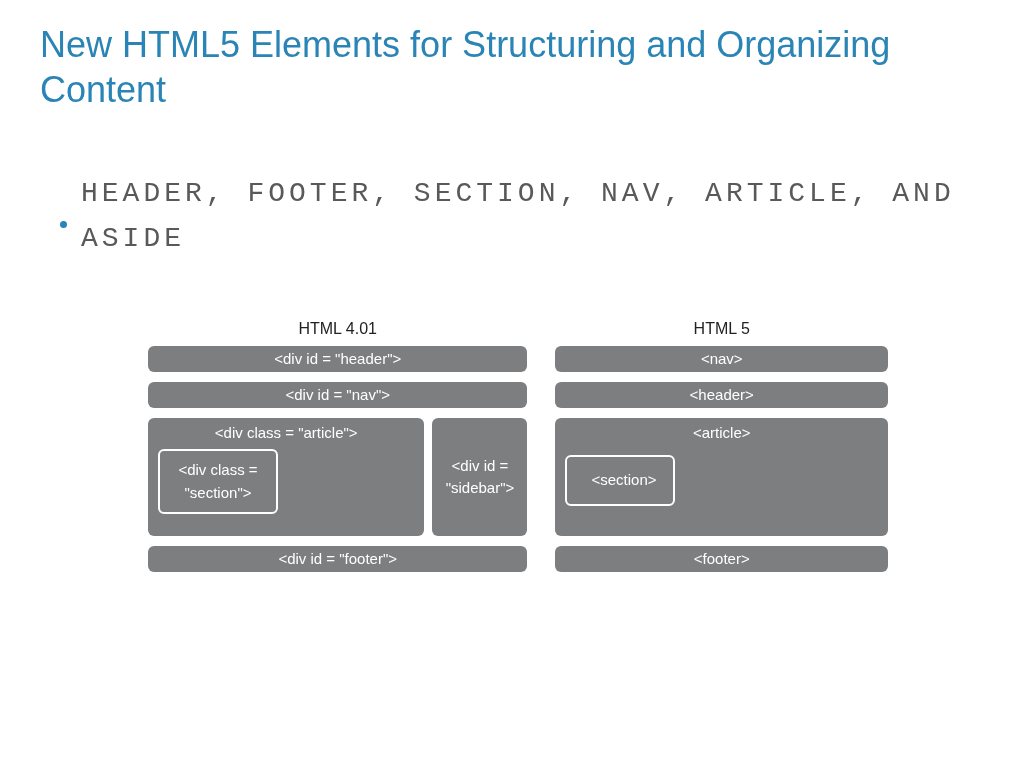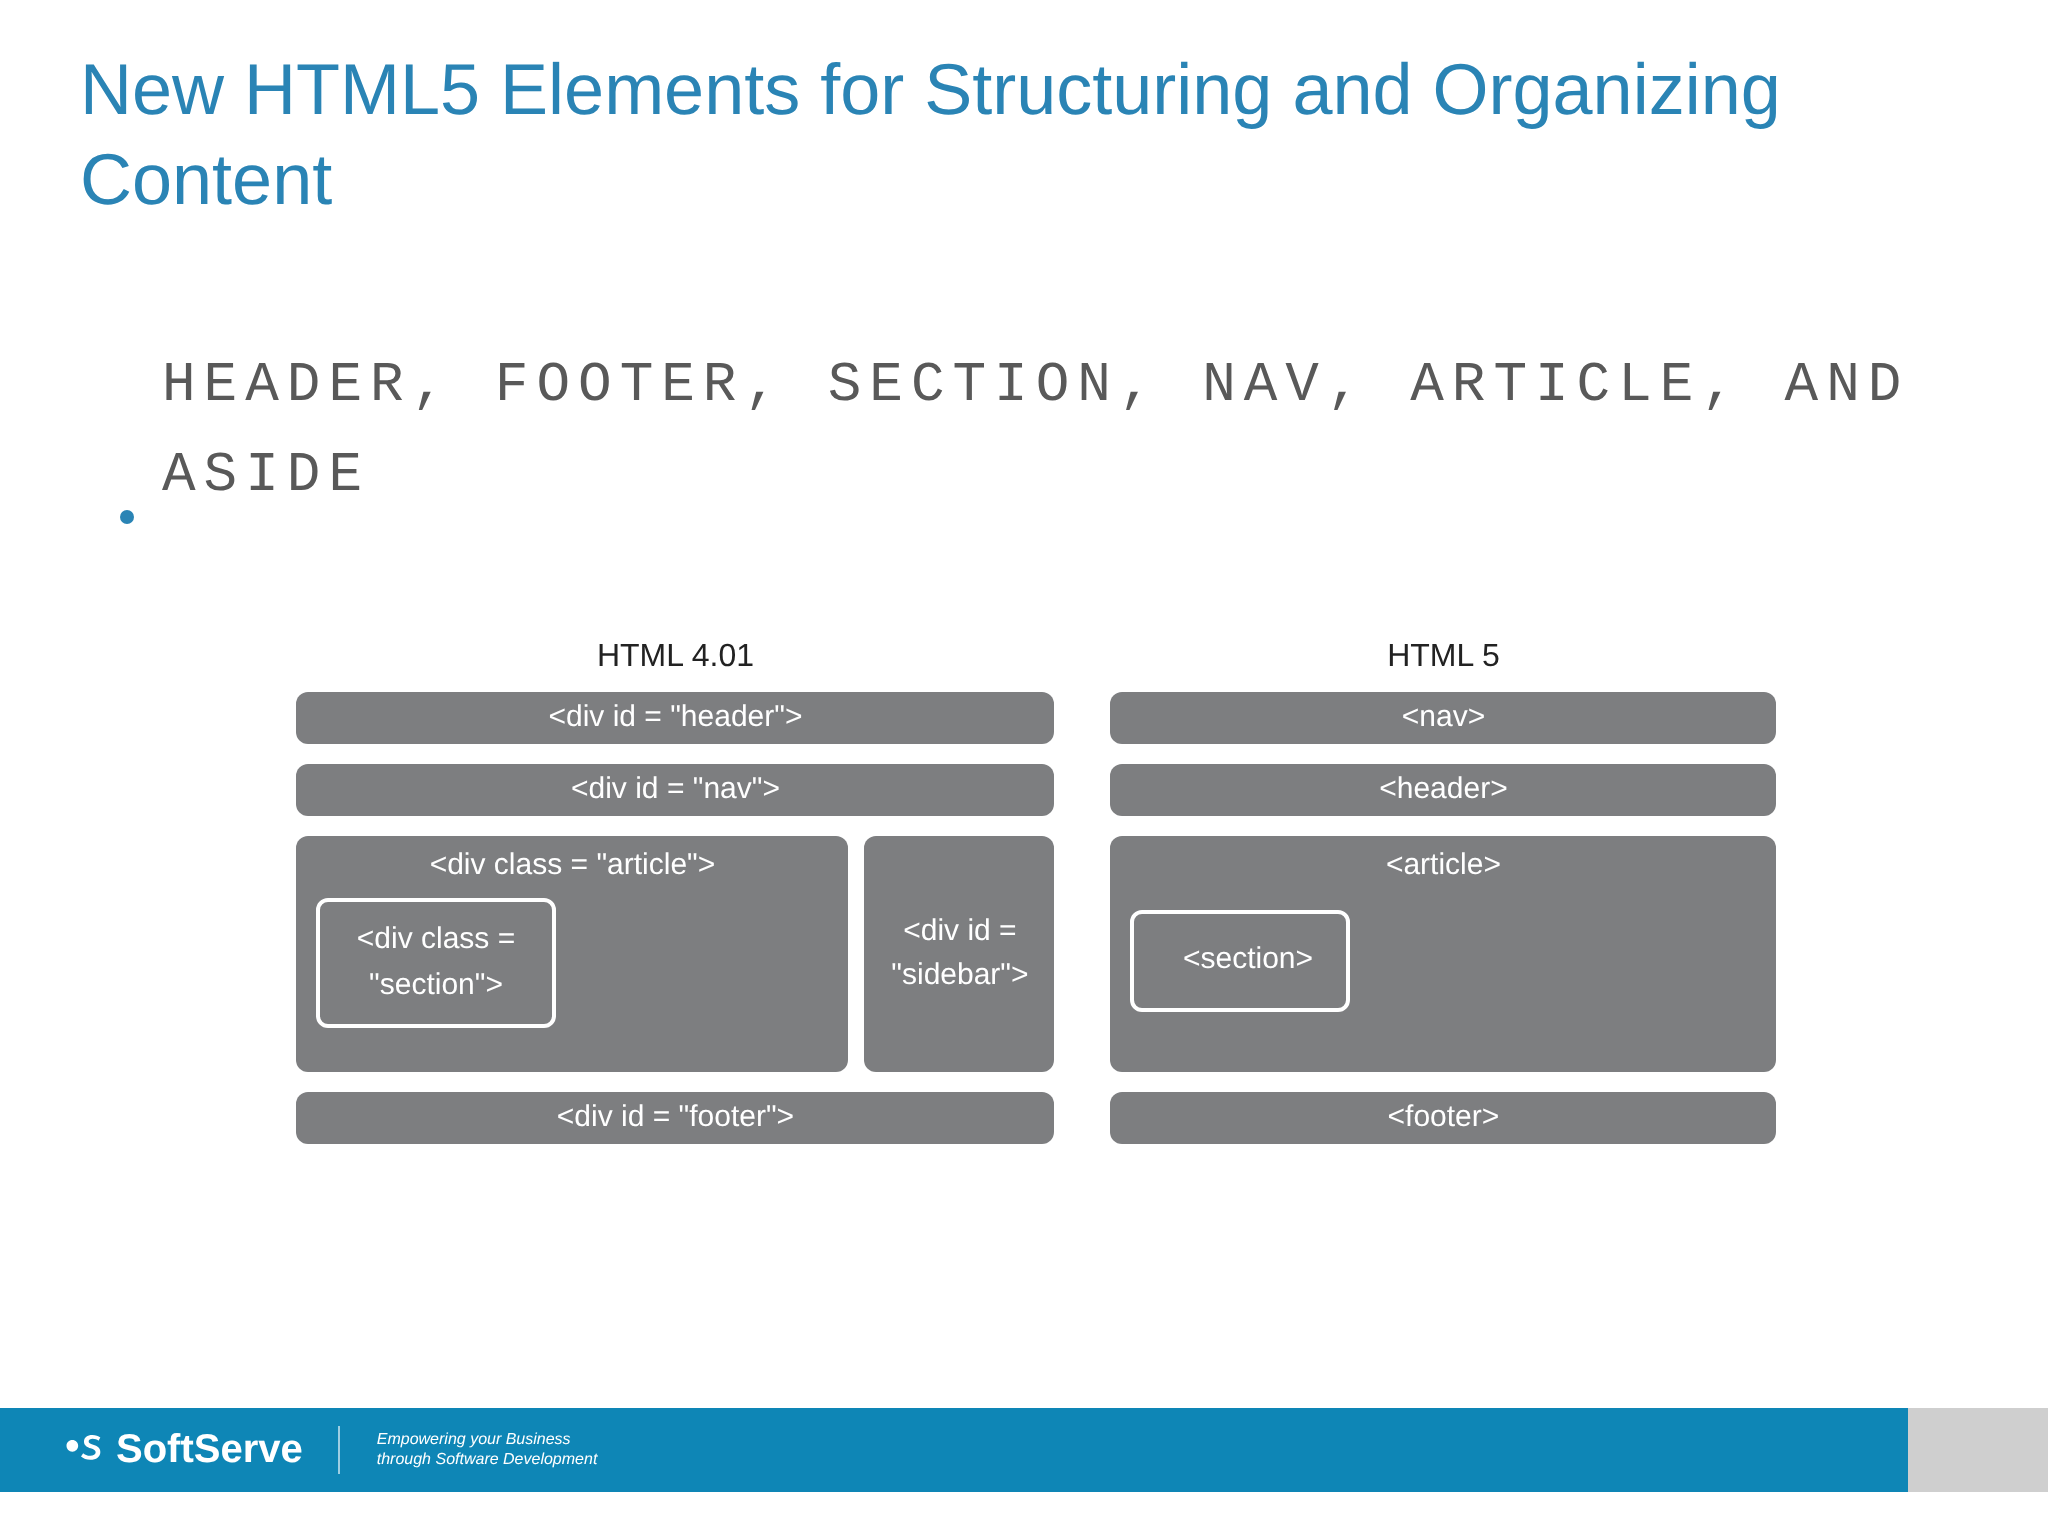--- a/index.html
+++ b/index.html
@@ -23,21 +23,21 @@
     font-weight: 300;
     line-height: 1.25;
     padding: 22px 56px 0 40px;
     font-family: "Segoe UI Light", "Segoe UI", Arial, sans-serif;
   }
   .bullet-area {
     padding: 60px 40px 0 60px;
   }
   .bullet {
     display: flex;
-    align-items: flex-end;
+    align-items: center;
     gap: 14px;
   }
   .bullet-dot {
     width: 7px;
     height: 7px;
     border-radius: 50%;
     background: #2a84b5;
     margin-top: 16px;
     flex: 0 0 auto;
   }
@@ -221,30 +221,14 @@
         <div class="article-box">
           <span>&lt;article&gt;</span>
           <div class="section-inner">&lt;section&gt;</div>
         </div>
       </div>
       <div class="bar">&lt;footer&gt;</div>
     </div>
 
   </div>
 
-  <div class="footer-bar">
-    <div class="footer-blue">
-      <div class="logo">
-        <svg class="logo-mark" viewBox="0 0 24 24">
-          <path d="M17 3c-3 0-5 1.5-5 4 0 2.2 1.8 3.2 4 4 2 .7 3 1.2 3 2.4 0 1.4-1.4 2.1-3.2 2.1-1.9 0-3.4-.8-4.3-1.6l-1.3 2c1.3 1.2 3.4 2 5.6 2 3.6 0 6-1.8 6-4.7 0-2.5-1.8-3.5-4.3-4.3-1.9-.6-2.7-1.1-2.7-2 0-1 1-1.6 2.4-1.6 1.4 0 2.6.5 3.5 1.1l1.1-1.9C20.6 3.7 19 3 17 3zM5 6C3 6 1.5 7.5 1.5 9.5S3 13 5 13s3.5-1.5 3.5-3.5S7 6 5 6z" fill="#fff"></path>
-        </svg>
-        <span>SoftServe</span>
-      </div>
-      <div class="divider"></div>
-      <div class="tagline">
-        <div>Empowering your Business</div>
-        <div>through Software Development</div>
-      </div>
-    </div>
-    <div class="footer-gray"></div>
-  </div>
 
 </div>
 
 </body></html>

